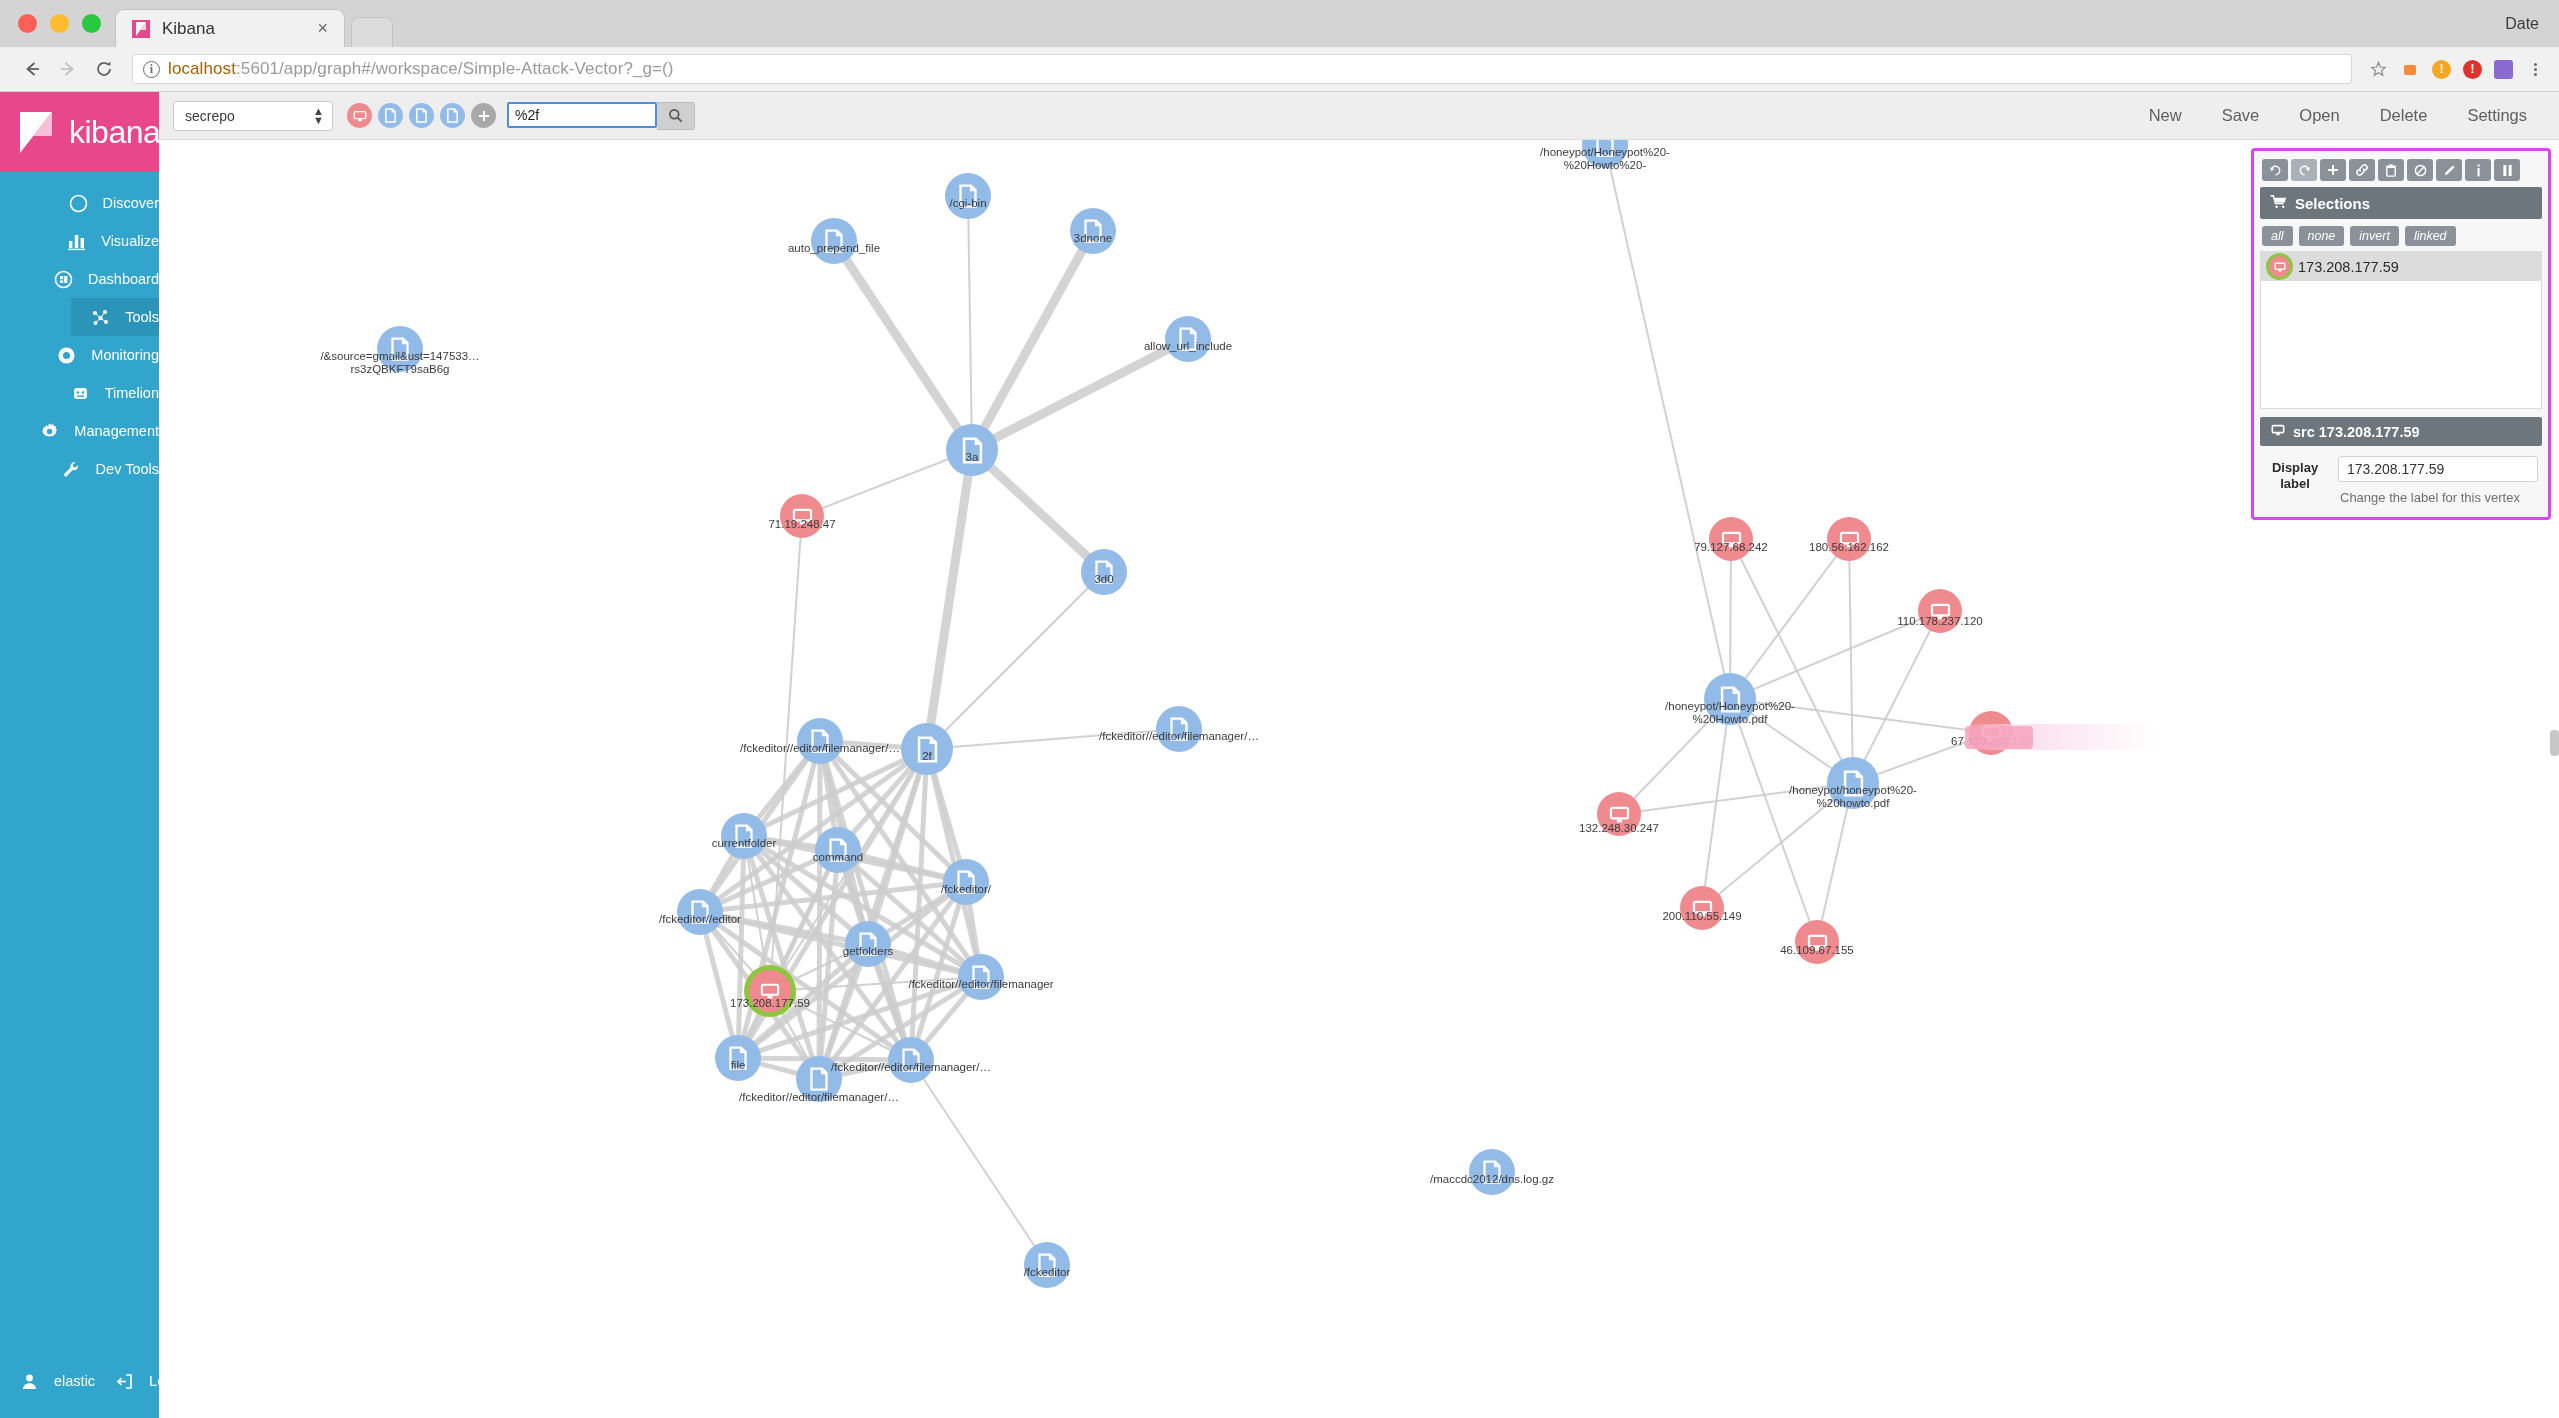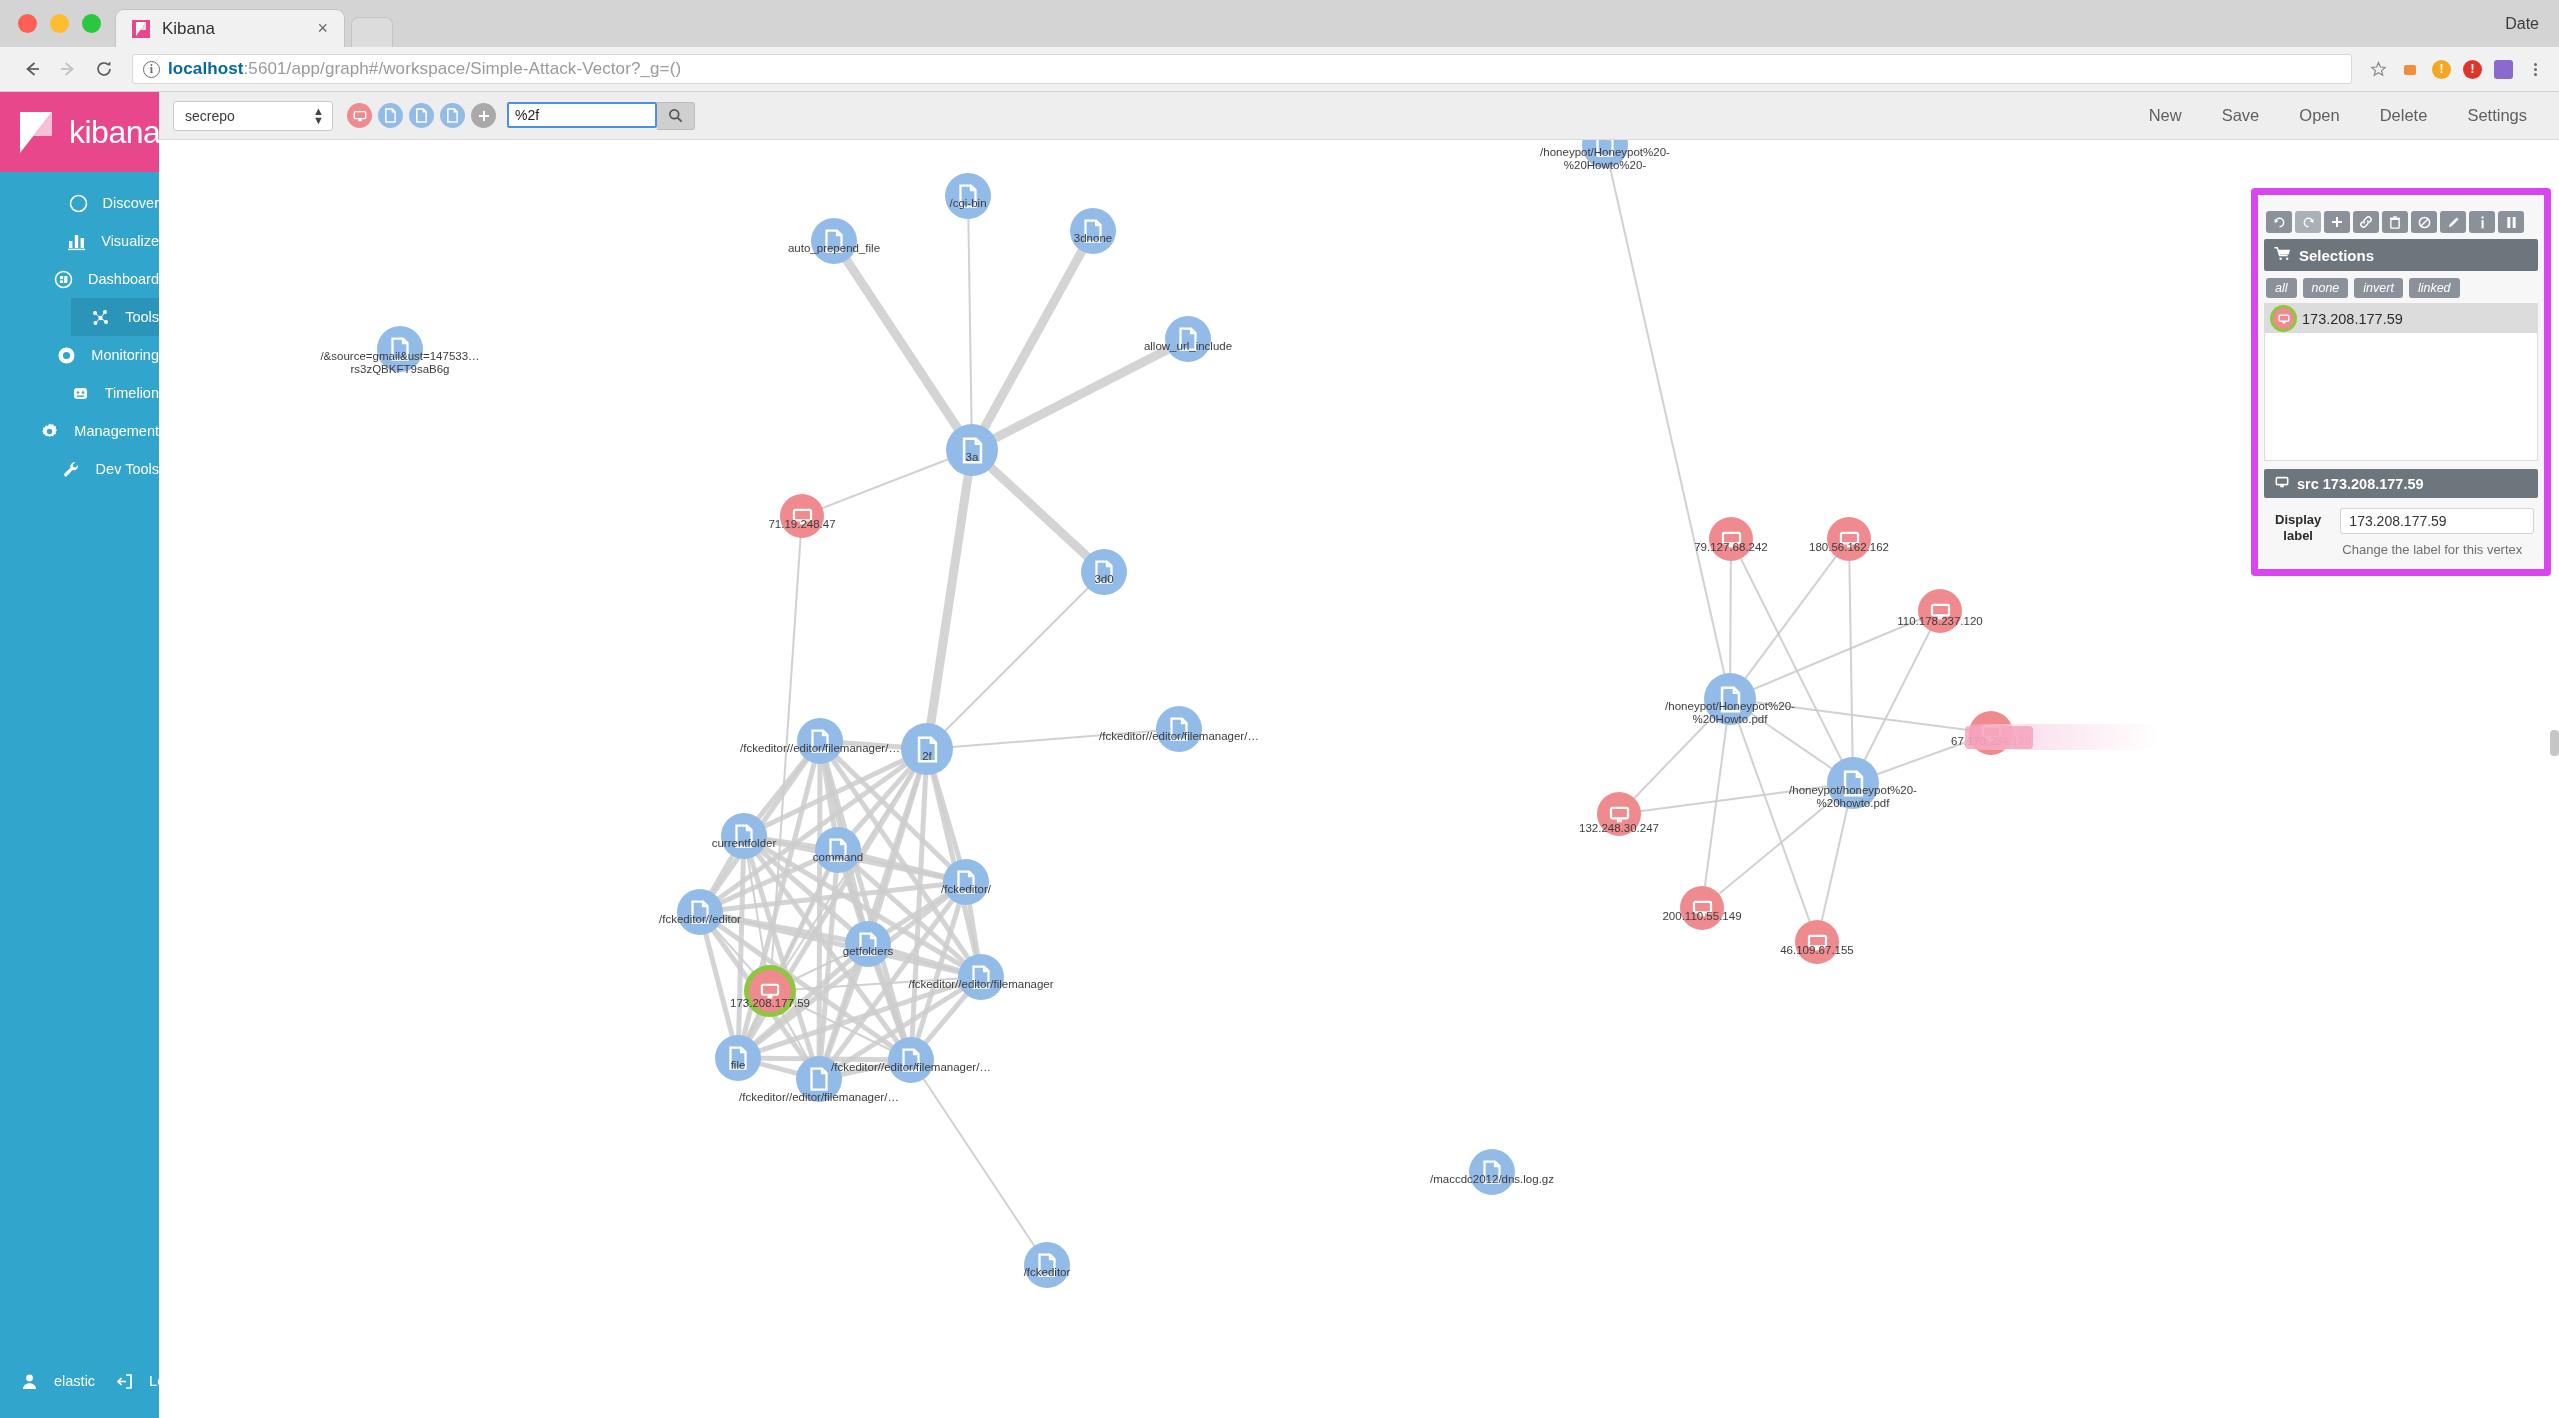--- a/index.html
+++ b/index.html
@@ -64,21 +64,21 @@
     background: #ffffff; border: 1px solid #d7d7d7; border-radius: 3px;
     display: flex; align-items: center; padding: 0 10px; gap: 8px;
   }
   .url-info-icon {
     width: 17px; height: 17px; border-radius: 50%;
     border: 1.6px solid #6d6d6d; color: #6d6d6d;
     font-size: 12px; font-weight: bold; font-family: "Liberation Serif", serif;
     display: flex; align-items: center; justify-content: center; flex: 0 0 auto;
   }
   .url-text { font-size: 17px; color: #9a9a9a; white-space: nowrap; letter-spacing: 0.1px; }
-  .url-text b { color: #0369a1; font-weight: bold; }
+  .url-text b { color: #a16207; font-weight: normal; }
   .url-actions { display: flex; align-items: center; gap: 12px; padding-left: 6px; }
   .url-actions .ic { width: 20px; height: 20px; display:flex; align-items:center; justify-content:center; }
   .badge-circle { width: 19px; height: 19px; border-radius: 50%; display: flex; align-items: center; justify-content: center; font-size: 12px; color:#fff; font-weight: bold;}
   .avatar-sq { width: 19px; height: 19px; border-radius: 3px; }
 
   
   .app { display: flex; width: 2559px; height: calc(1418px - 92px); }
 
   
   .sidebar {
@@ -152,22 +152,22 @@
   .node-circle.sel  { box-shadow: 0 0 0 5px #8ec63f; }
   .node-label {
     position: absolute; left: 50%; transform: translateX(-50%);
     font-size: 11.5px; color: #3c3c3c; white-space: pre; text-align: center;
     line-height: 13px; pointer-events: none;
   }
 
   
   .side-panel {
     position: absolute; top: 8px; right: 8px; width: 300px;
-    background: #f7f7f7; border: 7px solid #d946ef; border-radius: 4px;
-    z-index: 30; padding: 14px 6px 8px 6px; margin-top: 40px;
+    background: #f7f7f7; border: 3px solid #d946ef; border-radius: 4px;
+    z-index: 30; padding: 6px 6px 8px 6px;
   }
   .panel-toolbar { display: flex; gap: 3px; padding: 2px 2px 6px 2px; }
   .tbtn {
     width: 26px; height: 22px; border-radius: 3px; background: #8a9199;
     color: #fff; display: flex; align-items: center; justify-content: center;
     font-size: 12px;
   }
   .tbtn.lighter { background: #a9b0b7; }
   .panel-header {
     background: #6d757d; color: #fff; font-size: 15px; font-weight: bold;

